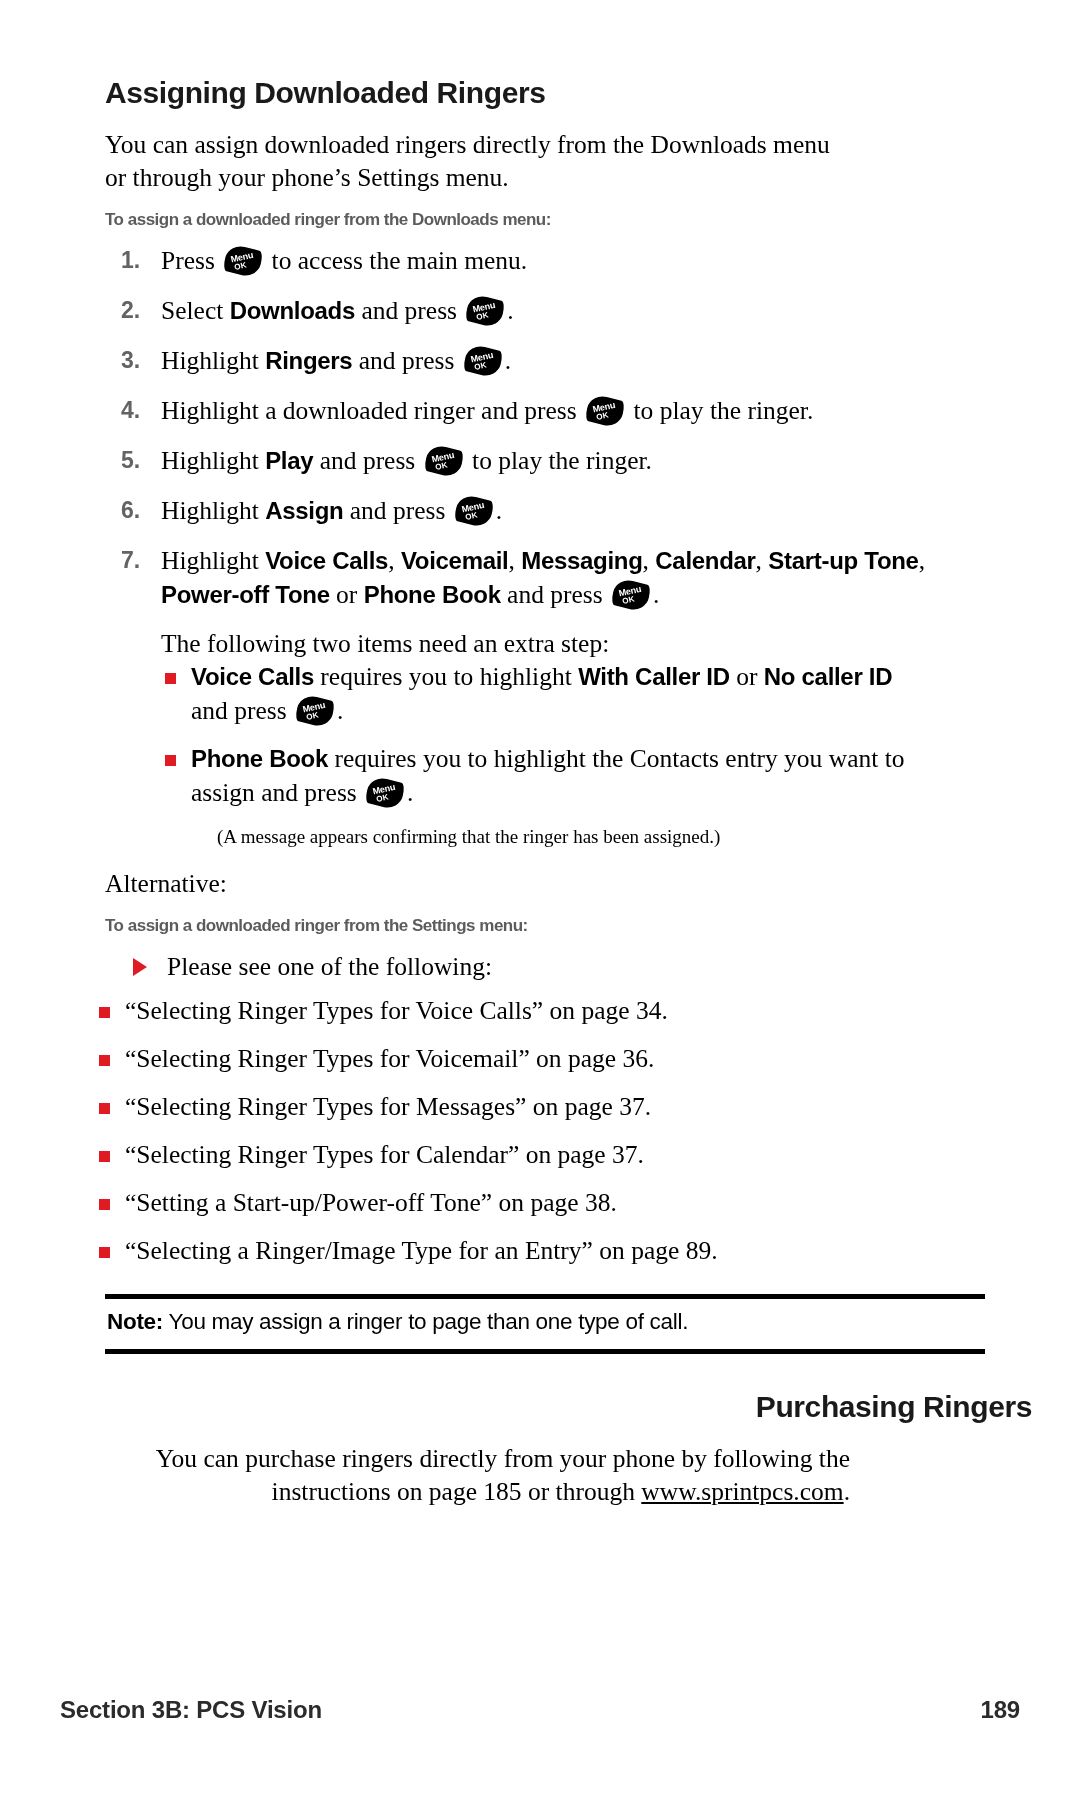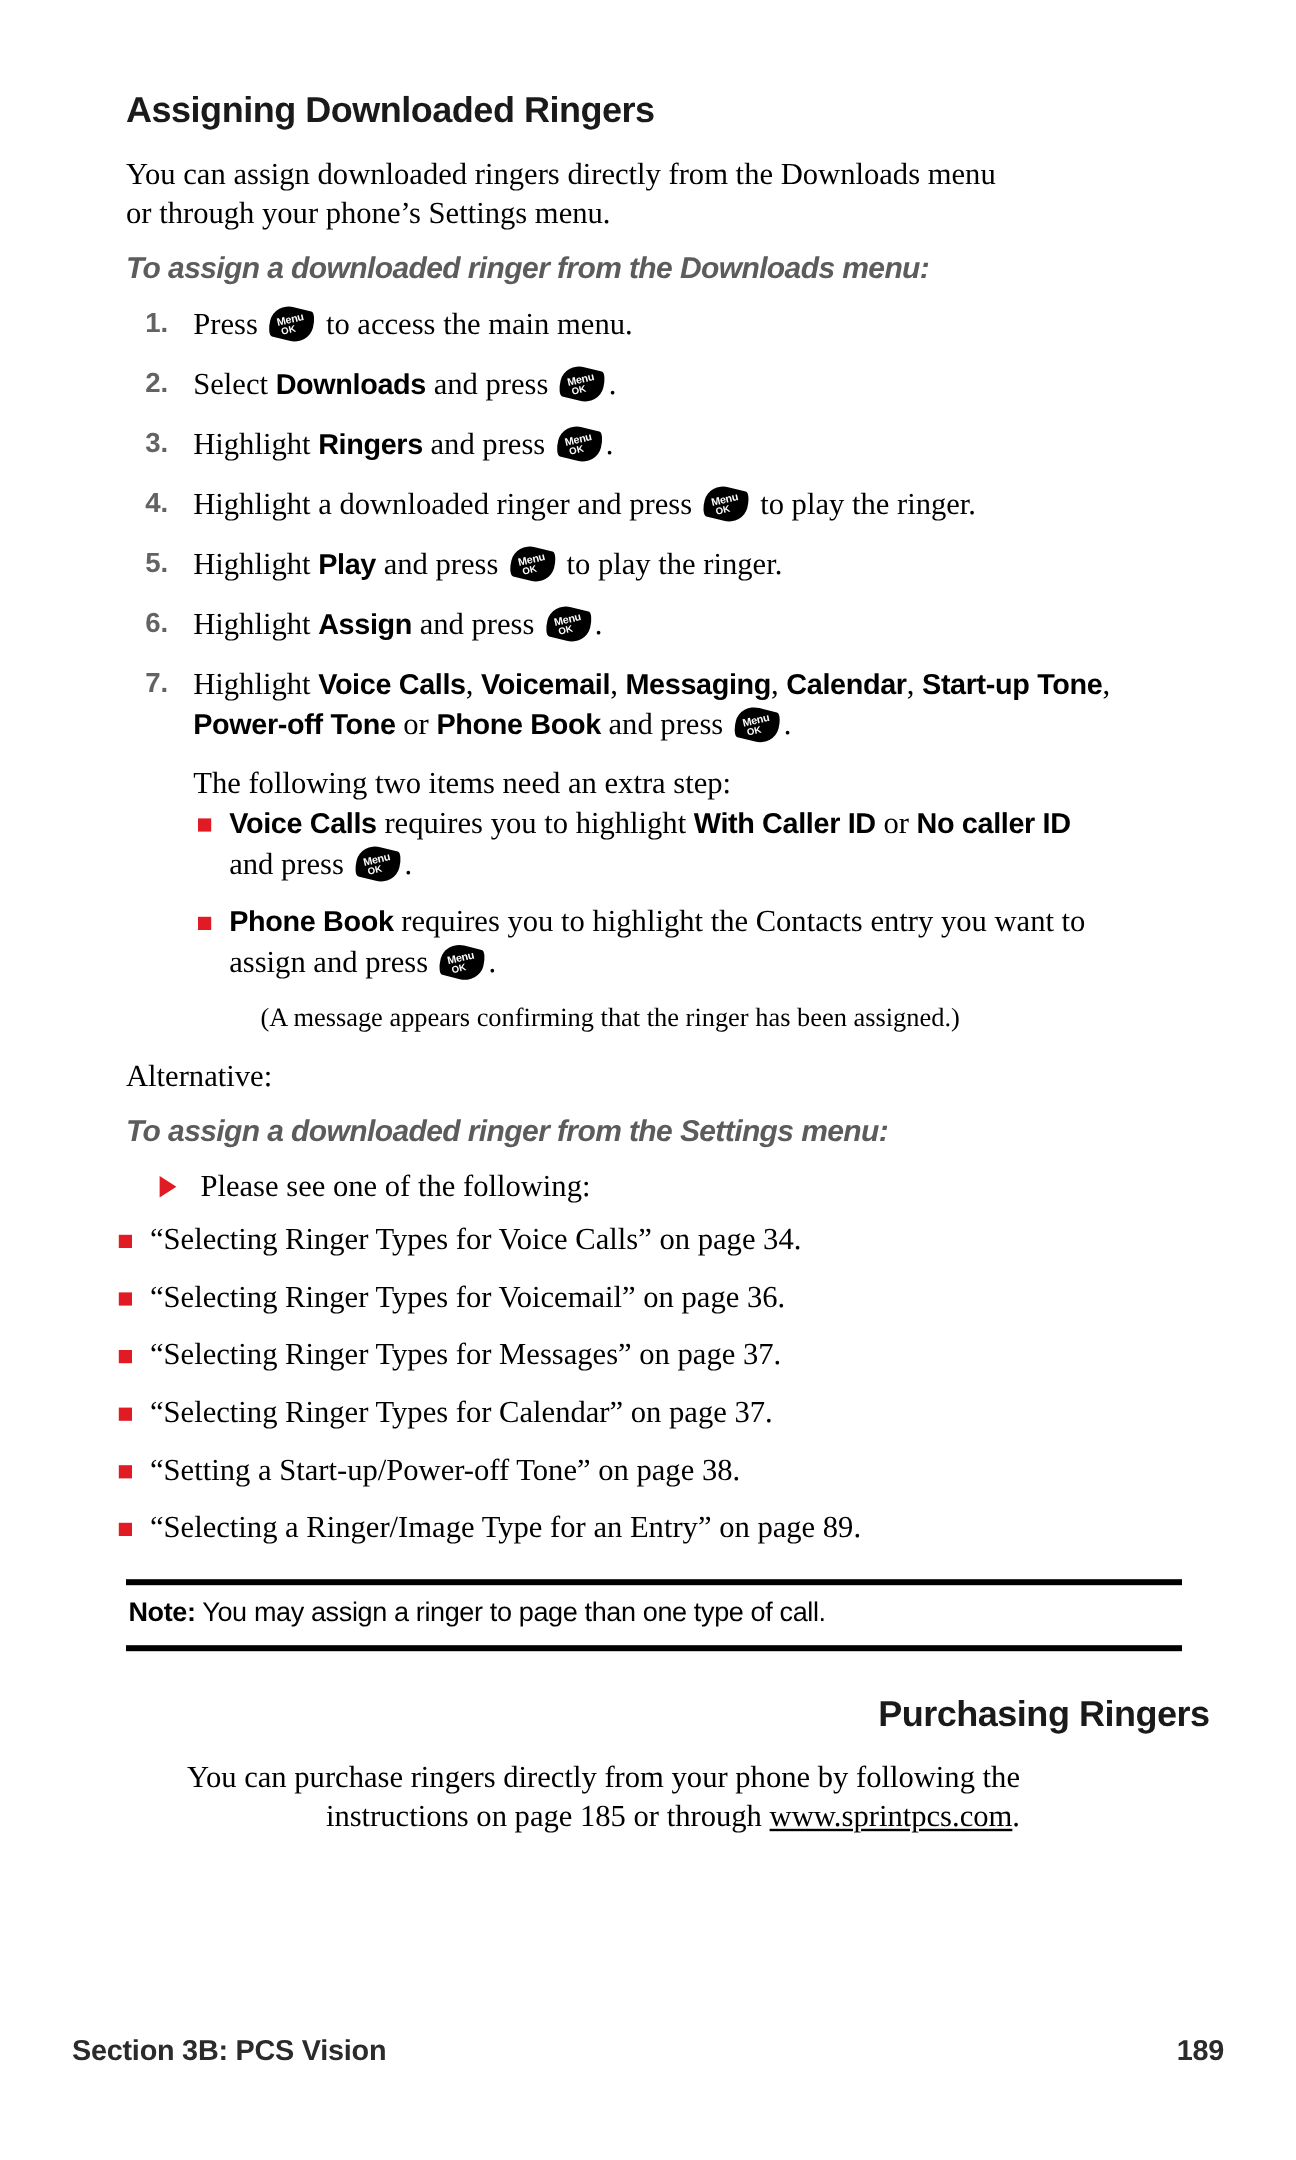--- a/index.html
+++ b/index.html
@@ -14,41 +14,40 @@
     color: #000000;
     overflow: hidden;
     position: relative;
   }
 
   .page {
     position: relative;
     width: 1080px;
     height: 1800px;
     box-sizing: border-box;
-    padding: 60px 72px 0 95px;
+    padding: 60px 48px 0 95px;
   }
 
   
   h1.section-heading {
     font-family: "Liberation Sans Narrow", "Liberation Sans", sans-serif;
     font-weight: bold;
     font-size: 30px;
     letter-spacing: -0.4px;
     margin: 16px 0 18px 10px;
     color: #1a1a1a;
   }
 
   .subhead {
     font-family: "Liberation Sans Narrow", "Liberation Sans", sans-serif;
     font-weight: bold;
-    font-size: 25px;
+    font-size: 17px;
     color: #5c5c5c;
     letter-spacing: -0.5px;
     margin: 16px 0 14px 10px;
-    font-style: italic;
   }
 
   
   p.body-text {
     font-size: 25.5px;
     line-height: 1.30;
     margin: 0 0 14px 10px;
     max-width: 745px;
   }
 
@@ -160,21 +159,21 @@
 
   .sub-bullets {
     margin-left: 88px;
     margin-top: 10px;
     max-width: 760px;
   }
 
   .note-inner {
     margin-left: 56px;
     margin-top: 6px;
-    font-size: 22px;
+    font-size: 19px;
     line-height: 1.33;
   }
 
   
   .arrow-item {
     position: relative;
     padding-left: 62px;
     font-size: 25.5px;
     line-height: 1.33;
     margin: 4px 0 10px 10px;

